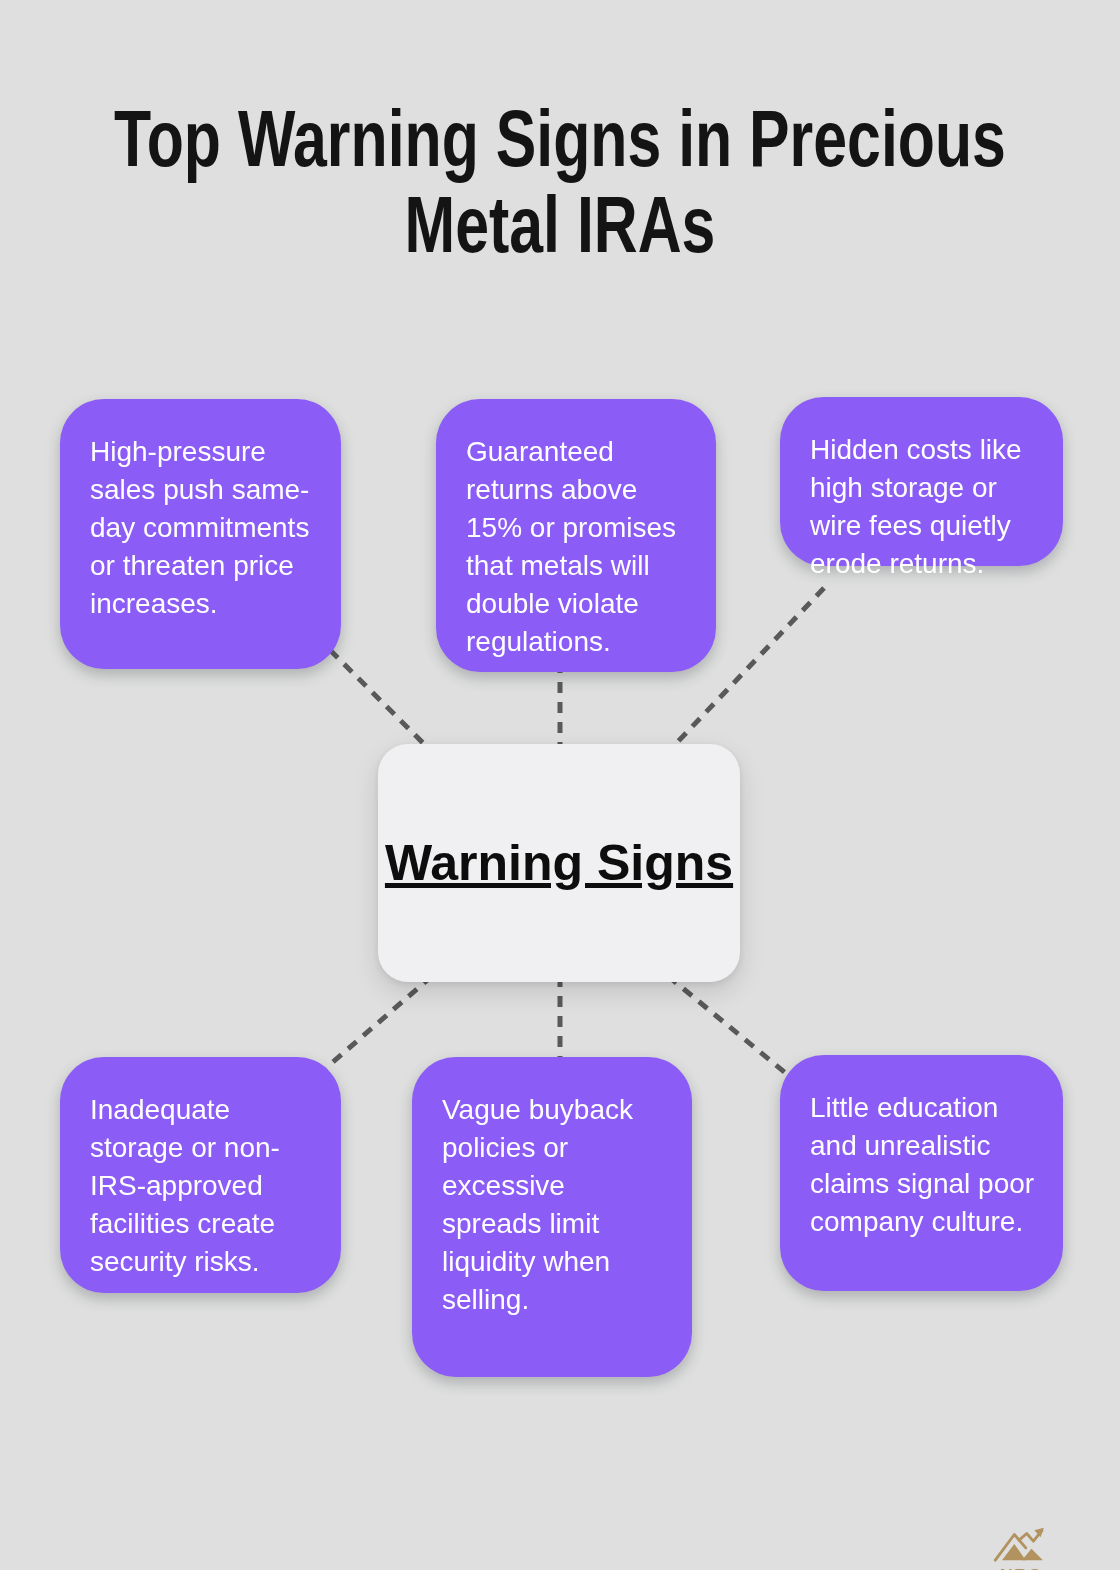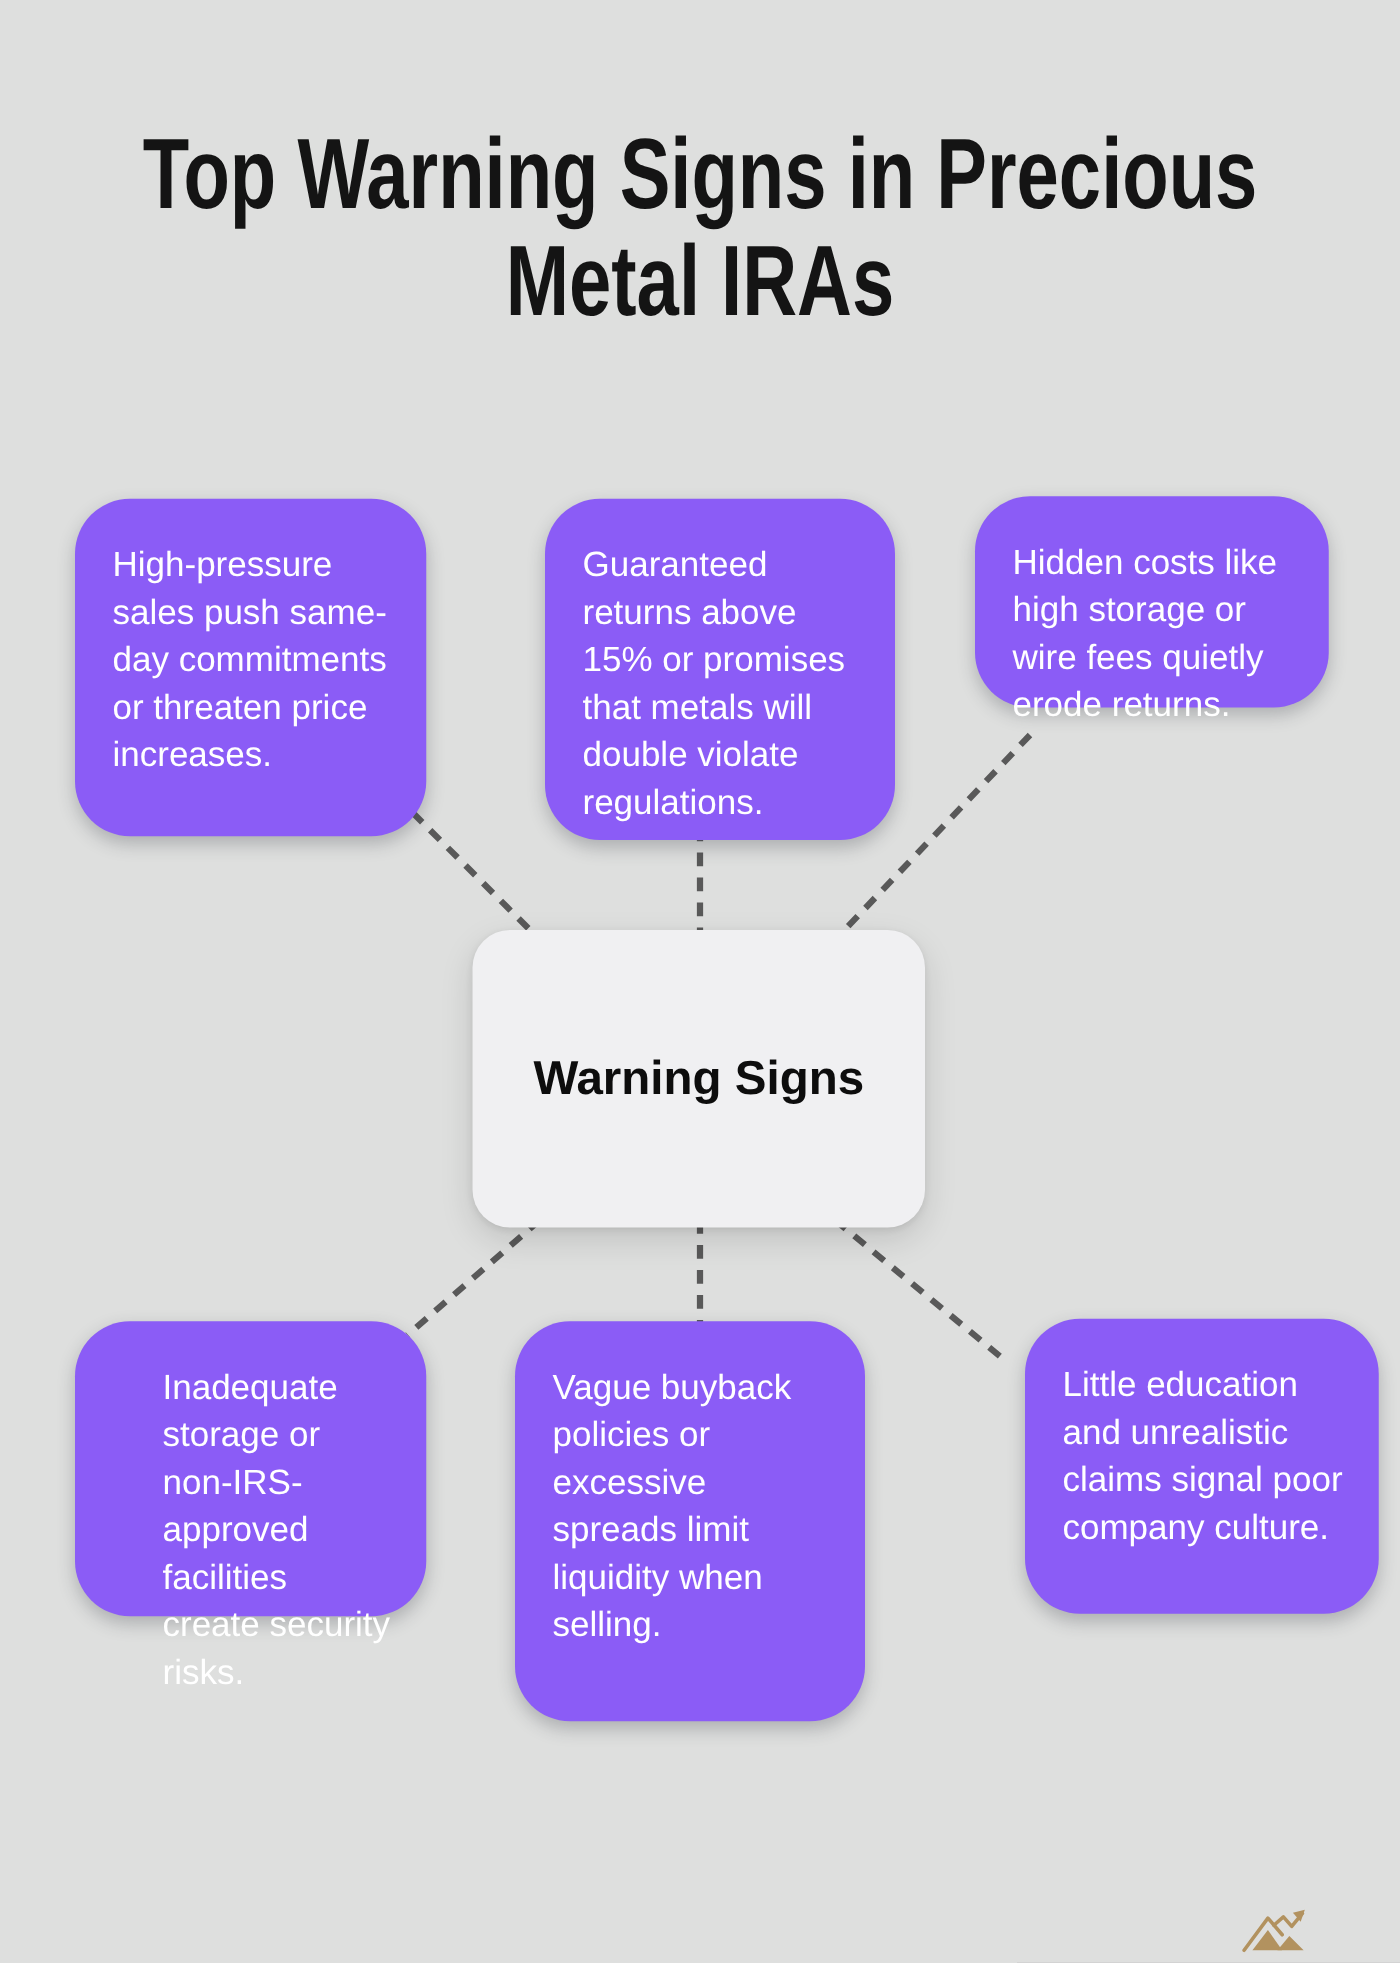--- a/index.html
+++ b/index.html
@@ -49,41 +49,42 @@
   .node p {
     margin: 0;
     padding: 34px 26px 0 30px;
     font-size: 28px;
     line-height: 38px;
     font-weight: 400;
   }
   .node-tl { left: 60px;  top: 399px;  width: 281px; height: 270px; }
   .node-tm { left: 420px; top: 399px;  width: 280px; height: 273px; margin-left: 16px; }
   .node-tr { left: 780px; top: 397px;  width: 283px; height: 169px; }
-  .node-bl { left: 60px;  top: 1057px; width: 281px; height: 236px; padding-left: 40px; }
+  .node-bl { left: 60px;  top: 1057px; width: 281px; height: 236px; }
   .node-bm { left: 412px; top: 1057px; width: 280px; height: 320px; }
-  .node-br { left: 780px; top: 1055px; width: 283px; height: 236px; margin-left: 40px; }
+  .node-br { left: 780px; top: 1055px; width: 283px; height: 236px; }
   .center-node {
     position: absolute;
     z-index: 3;
     left: 378px;
     top: 744px;
     width: 362px;
     height: 238px;
     background: #f0f0f2;
     border-radius: 30px;
     box-shadow: 0 10px 26px rgba(0,0,0,0.13), 0 2px 6px rgba(0,0,0,0.08);
     display: flex;
     align-items: center;
     justify-content: center;
   }
   .center-node span {
-    font-size: 38px;
+    font-size: 50px;
     font-weight: 700;
     color: #0d0d0d;
+    text-decoration: underline;
   }
   .brand {
     position: absolute;
     z-index: 2;
     left: 988px;
     top: 1524px;
     width: 66px;
     text-align: center;
     color: #b2925f;
   }

